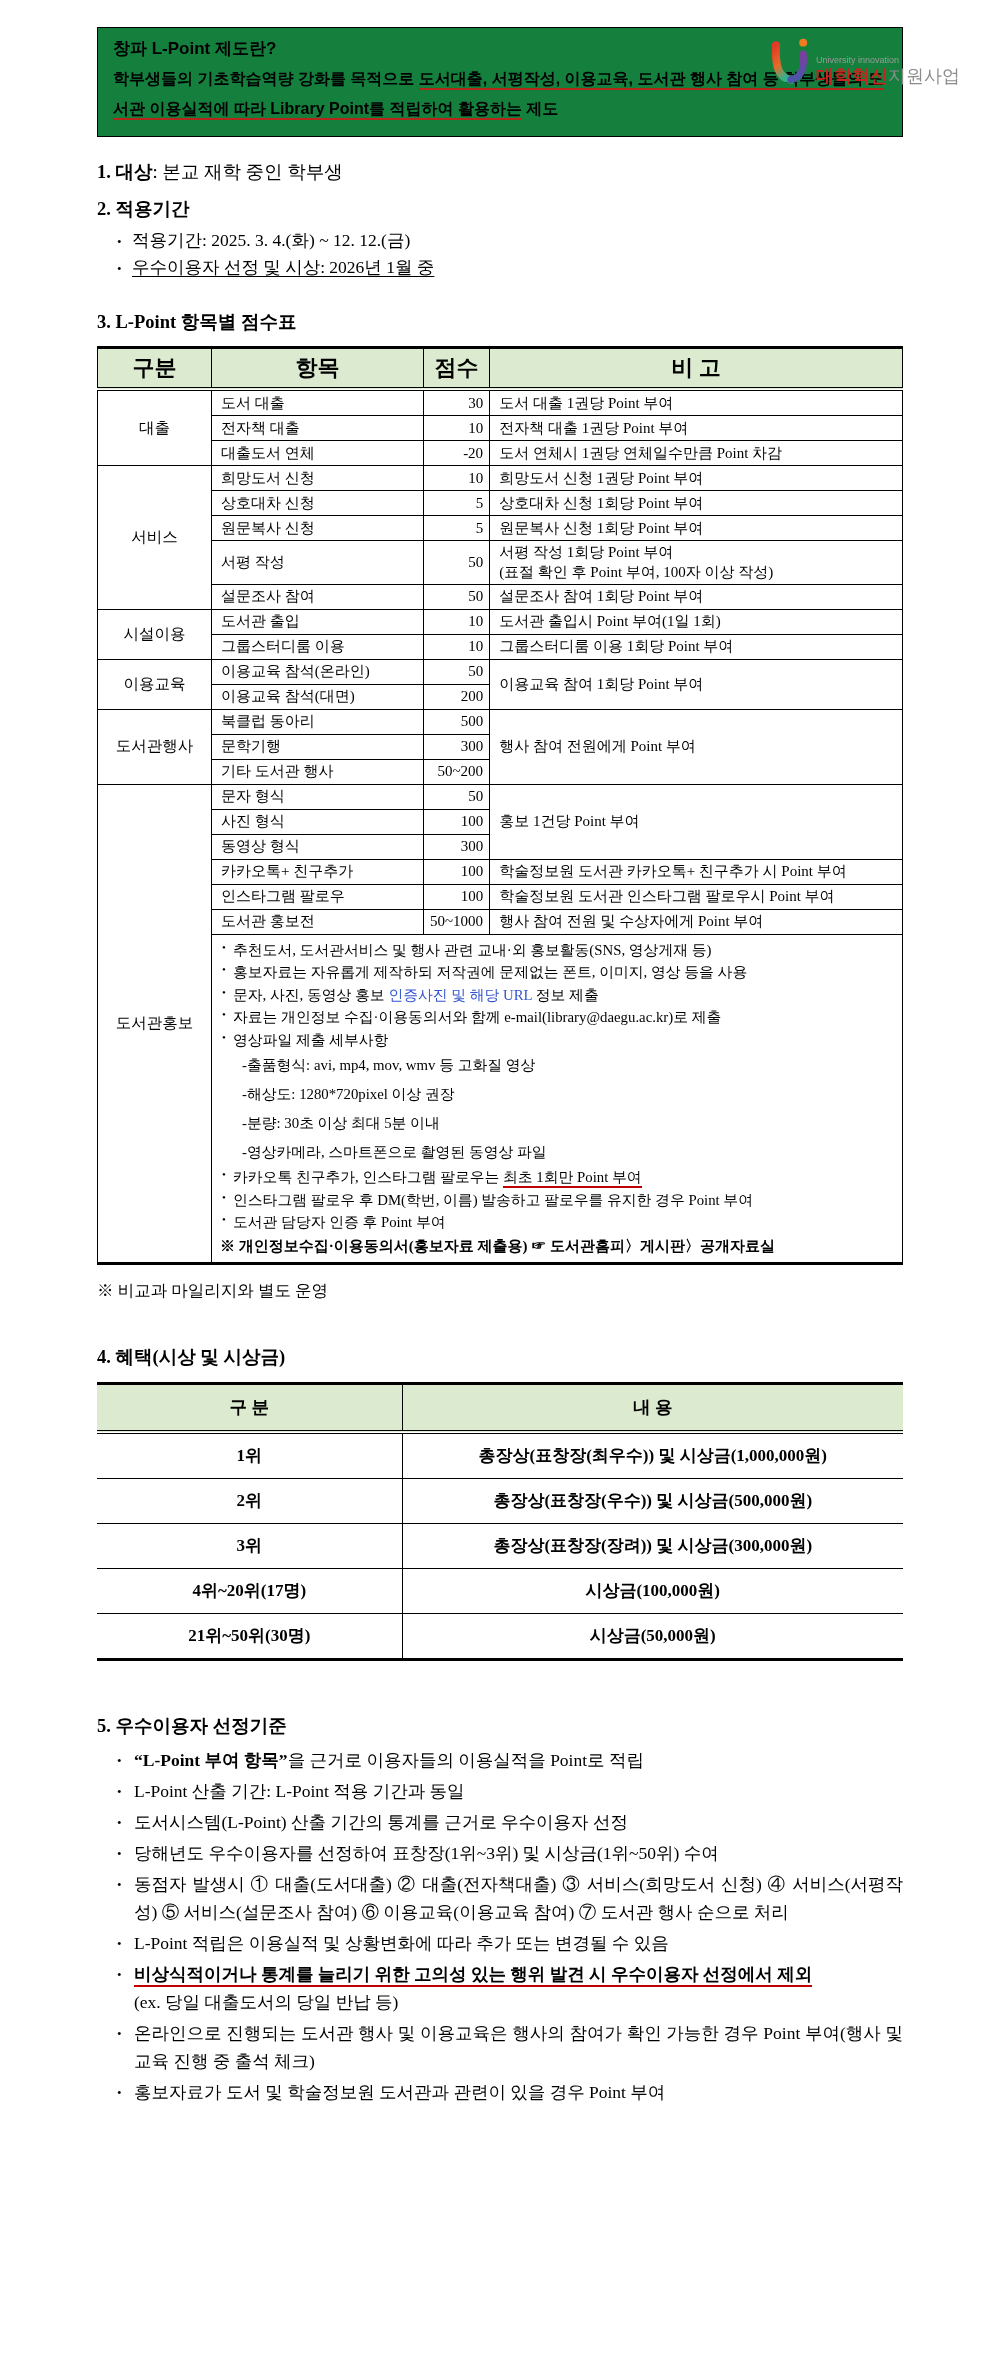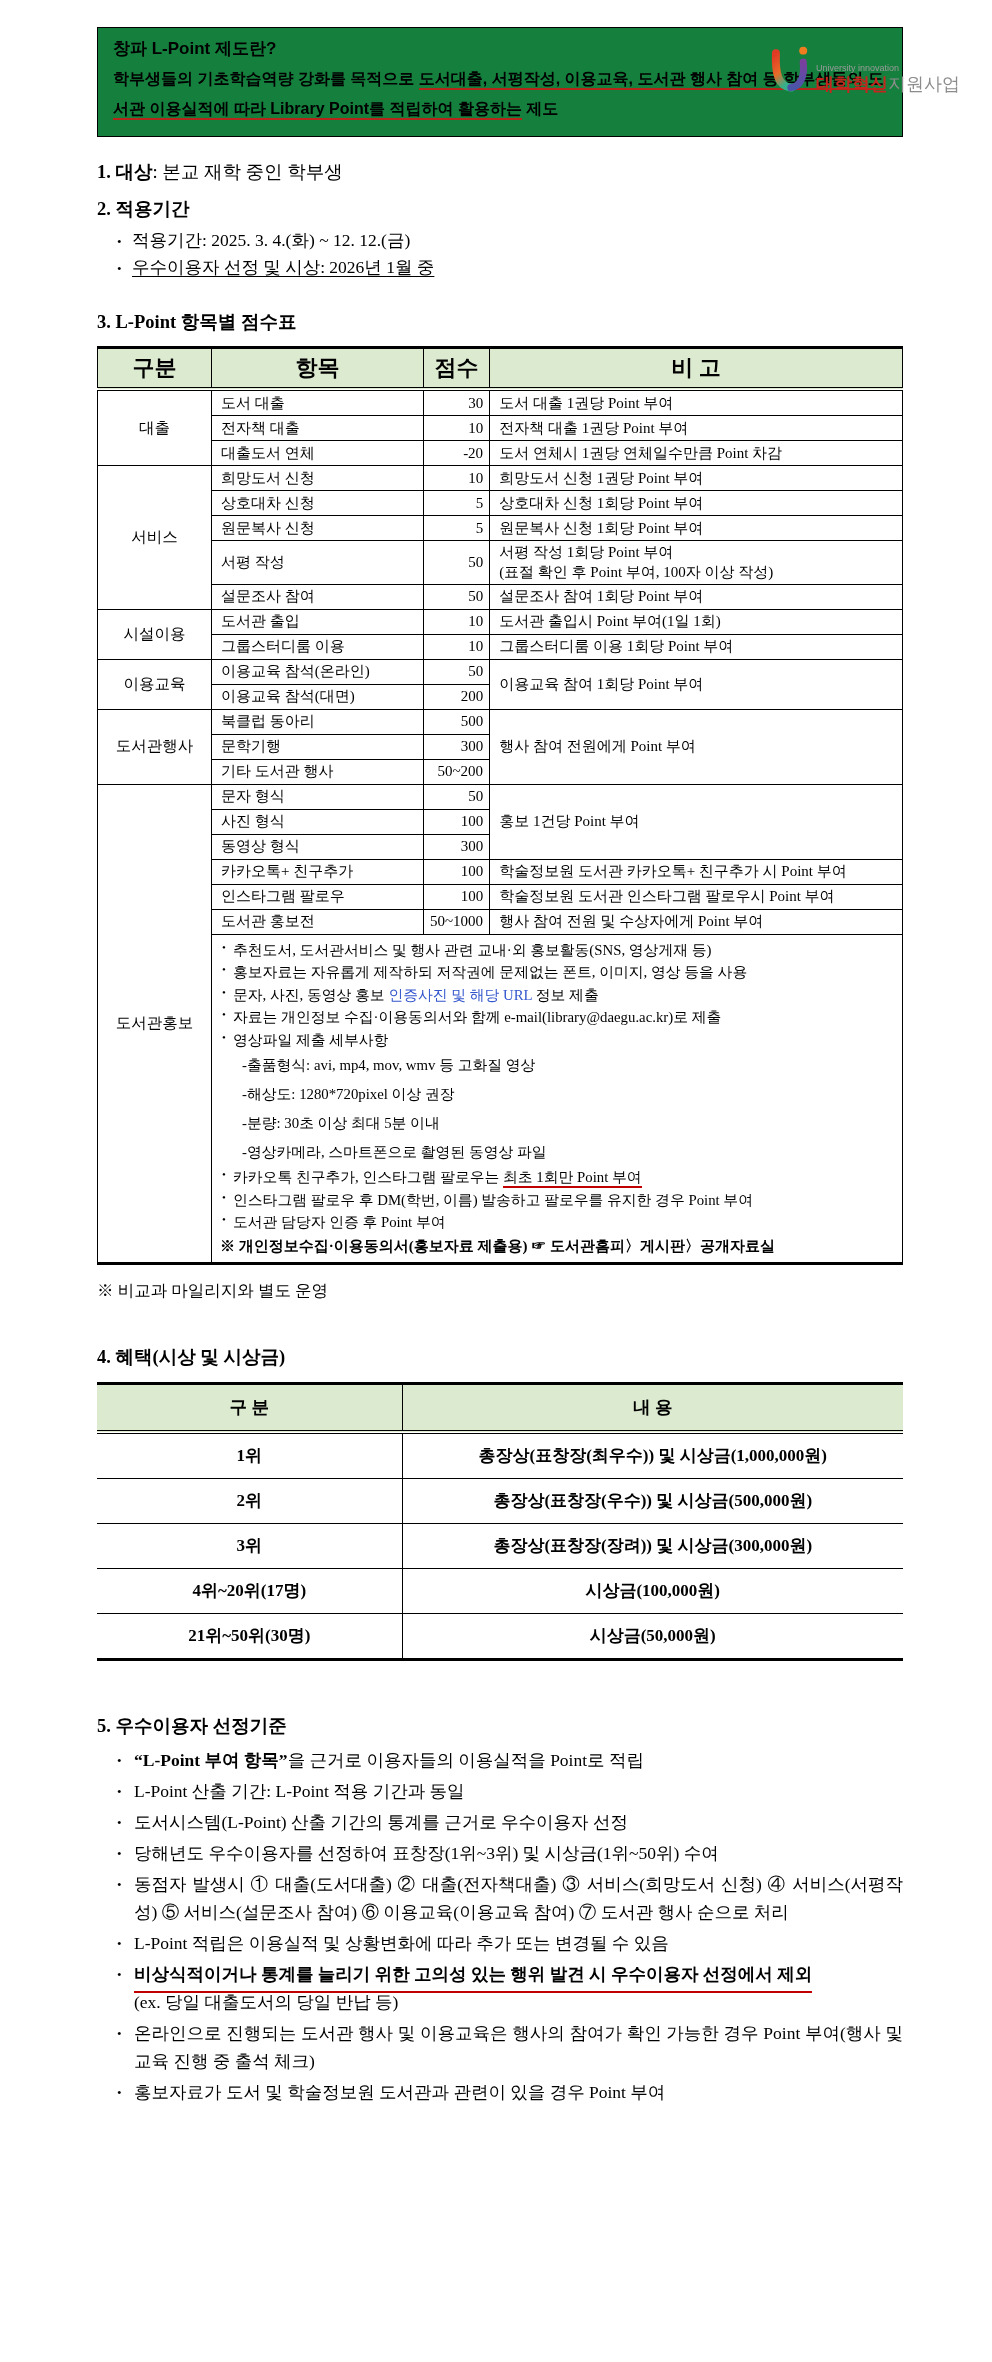--- a/index.html
+++ b/index.html
@@ -4,21 +4,21 @@
 <style>
   html,body{margin:0;padding:0;}
   body{
     width:992px;height:2362px;position:relative;background:#ffffff;color:#000;
     font-family:"Liberation Serif","DejaVu Serif",serif;
     overflow:hidden;
   }
   .content-col{margin-left:97px;width:806px;box-sizing:border-box;}
 
   
-  .logo{position:absolute;top:44px;right:32px;display:flex;align-items:flex-end;gap:4px;}
+  .logo{position:absolute;top:36px;right:32px;display:flex;align-items:flex-end;gap:4px;}
   .logo-text{display:flex;flex-direction:column;line-height:1.05;padding-bottom:2px;}
   .logo-small{font-family:"Liberation Sans",sans-serif;font-size:9px;color:#9a9a9a;margin-bottom:2px;}
   .logo-brand{font-family:Liberation Sans, sans-serif;font-size:18px;font-weight:bold;}
   .logo-brand .red{color:#c4261d;}
   .logo-brand .gray{color:#8c8c8c;font-weight:normal;}
 
   
   .banner{margin-top:100px;}
   .bar{display:flex;height:8px;}
   .bar .seg1{width:152px;}
@@ -76,21 +76,21 @@
   .benefit-table td{border:1px solid #000;height:42px;text-align:center;font-weight:bold;}
   .benefit-table th:first-child,.benefit-table td:first-child{border-left:none;}
   .benefit-table th:last-child,.benefit-table td:last-child{border-right:none;}
 
   
   .sec5{margin-top:52px;}
   .s5-list{margin:8px 0 0 18px;}
   .s5-item{font-size:17.5px;line-height:28px;position:relative;padding-left:19px;text-align:justify;margin-bottom:3px;}
   .s5-item::before{content:"\2022";position:absolute;left:2px;font-size:13px;top:1px;}
   .bold{font-weight:bold;}
-  .excl{font-weight:bold;border-bottom:2px solid #c00000;padding-bottom:7px;}
+  .excl{font-weight:bold;border-bottom:2px solid #c00000;padding-bottom:1px;}
 </style>
 </head>
 <body>
 
 <div class="logo">
   <svg width="44" height="52" viewBox="0 0 50 58">
     <defs>
       <linearGradient id="gL" x1="0" y1="0" x2="0.4" y2="1">
         <stop offset="0" stop-color="#e23a24"></stop>
           <stop offset="0.55" stop-color="#e86a28"></stop>

